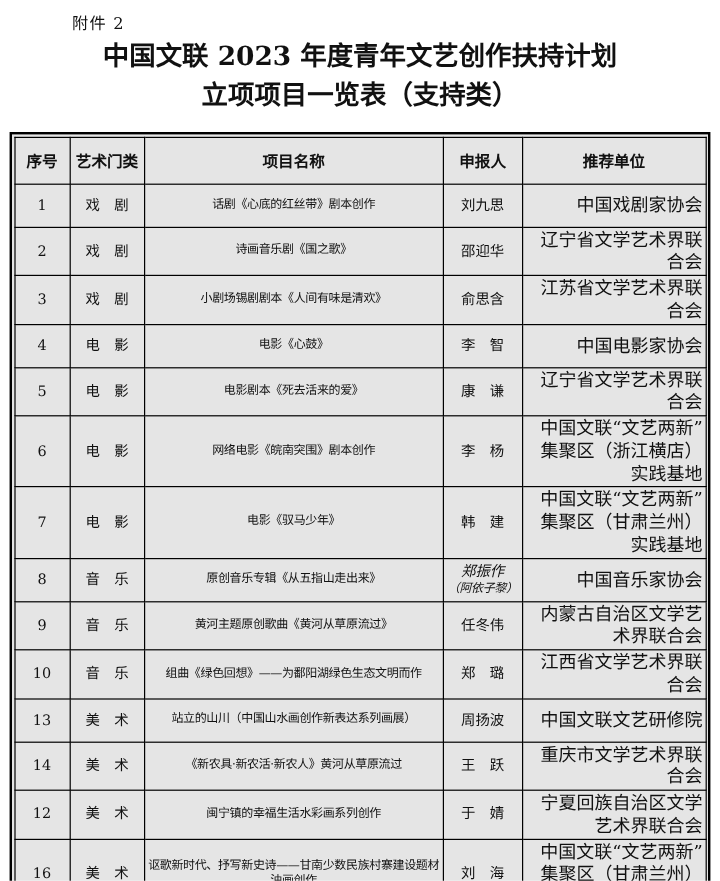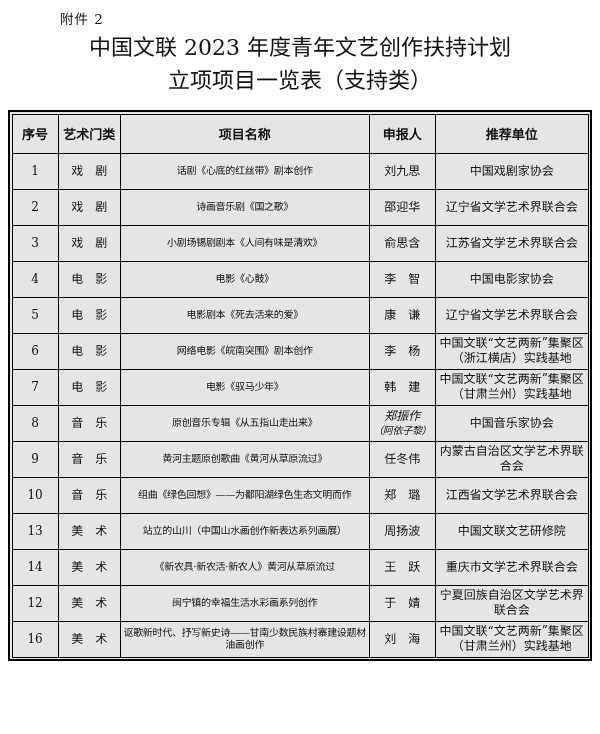--- a/index.html
+++ b/index.html
@@ -18,21 +18,21 @@
     top: 8px;
     font-size: 13.5px;
     letter-spacing: 1px;
   }
   .doc-title {
     position: absolute;
     top: 31px;
     left: 0;
     width: 100%;
     text-align: center;
-    font-weight: normal;
+    font-weight: bold;
     font-size: 22px;
     line-height: 33px;
   }
   .table-outer {
     position: absolute;
     left: 8px;
     top: 110px;
     width: 584px;
     box-sizing: border-box;
     border: 2.5px solid #000;
@@ -59,21 +59,22 @@
   .doc-table td {
     height: 33px;
     font-size: 12px;
     line-height: 1.25;
   }
   td.cell-project {
     font-size: 10px;
     letter-spacing: -0.3px;
   }
   td.cell-recommender {
-    font-size: 12px;
+    font-size: 15px;
+    text-align: right;
   }
   td.cell-applicant div { line-height: 1.3; font-style: italic; }
   td.cell-applicant .applicant-sub {
     font-size: 10px;
     letter-spacing: -0.3px;
   }
 </style>
 </head>
 <body>
 

